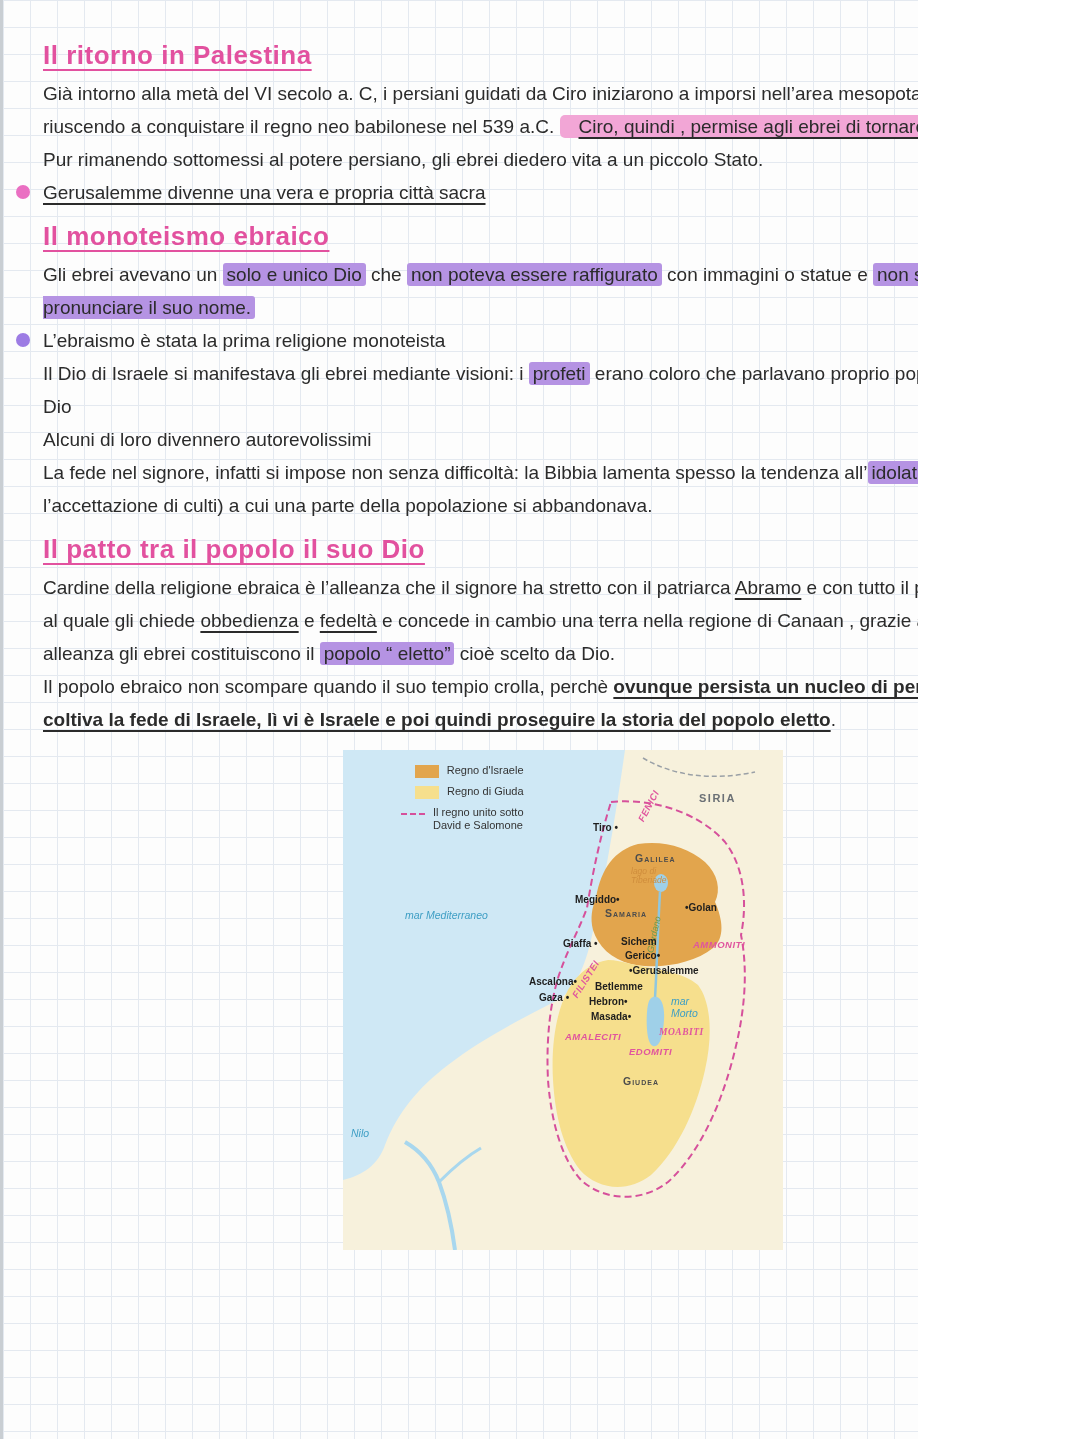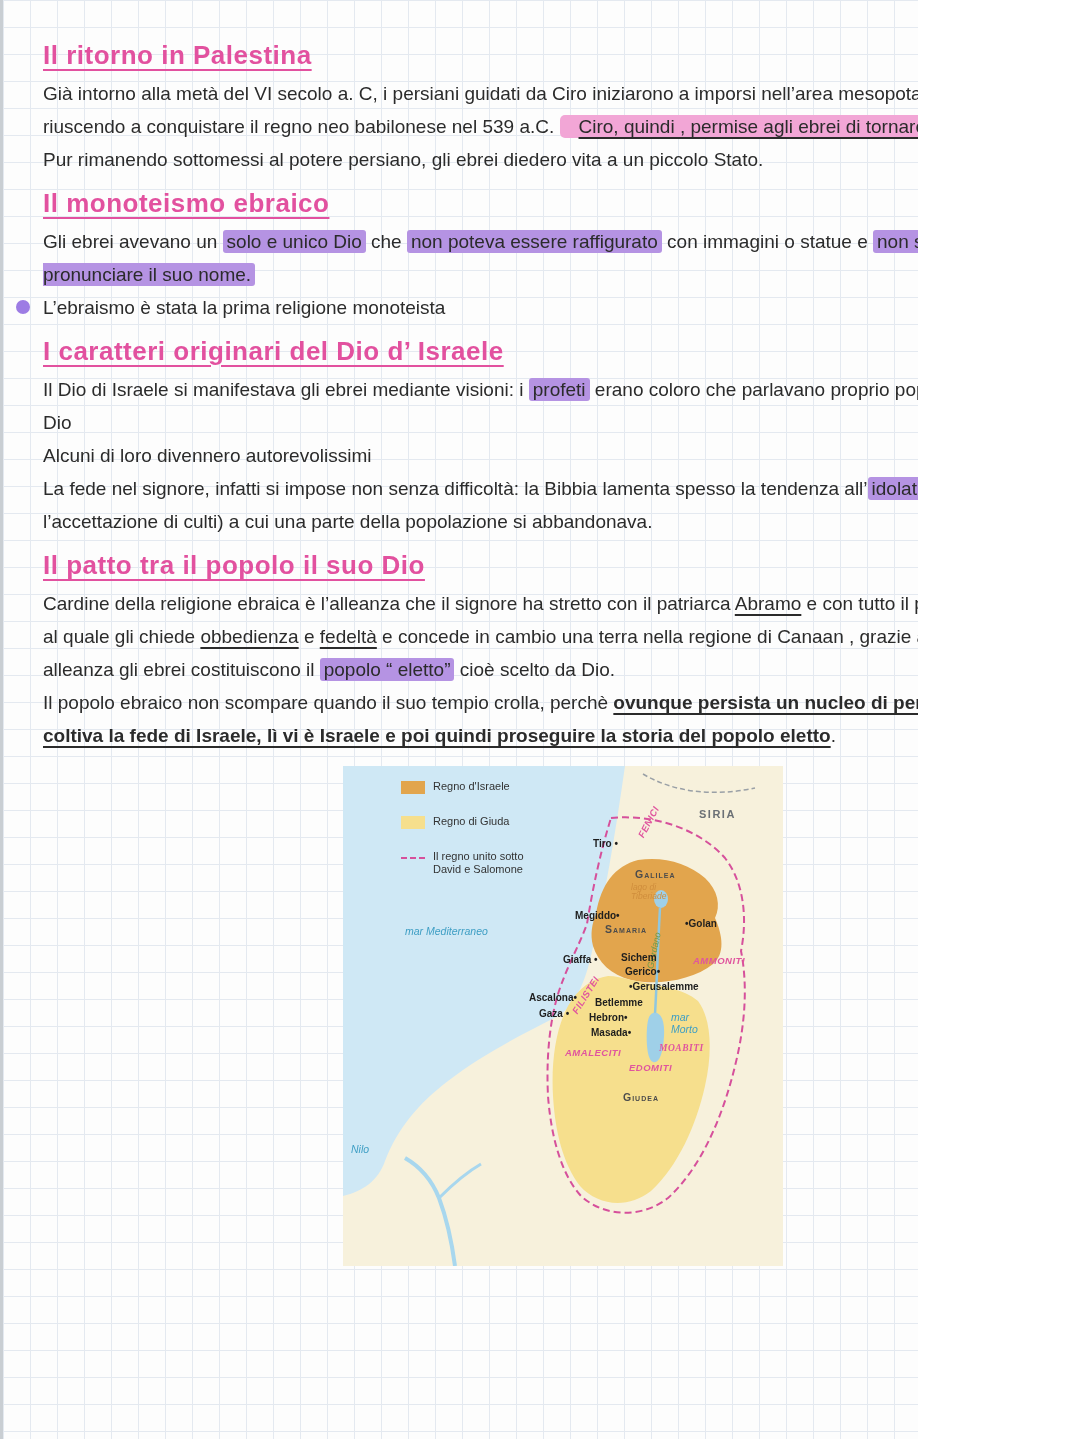--- a/index.html
+++ b/index.html
@@ -57,21 +57,21 @@
   
   figure.map{
     position:relative;
     width:440px;height:505px;
     margin:14px 0 0 300px;
     padding:0;
   }
   figure.map svg{position:absolute;inset:0;}
   .legend{
     position:absolute;left:58px;top:14px;
-    display:flex;flex-direction:column;gap:21px;
+    display:flex;flex-direction:column;gap:7px;align-items:flex-end;
   }
   .legend-row{display:flex;align-items:flex-start;gap:8px;}
   .swatch{display:inline-block;width:24px;height:13px;flex:0 0 auto;margin-top:1px;}
   .swatch.dash{height:0;border-top:2px dashed #d6509b;margin-top:7px;background:none!important;}
   .legend-label{
     font-size:11px;color:#333;line-height:13px;white-space:pre-line;
   }
   .maplabel{
     position:absolute;
     white-space:pre-line;
@@ -89,31 +89,31 @@
 </head>
 <body>
 
 <div class="sheet">
   <div class="content" id="content">
     <div class="section">
       <h2 class="sec-title">Il ritorno in Palestina</h2>
       <div class="paras">
           <p class="line"><span>Già intorno alla metà del VI secolo a. C, i persiani guidati da Ciro iniziarono a imporsi nell’area mesopotamica, riuscendo a conquistare il regno neo babilonese nel 539 a.C.  </span><span class="hl-pink ul">Ciro, quindi , permise agli ebrei di tornare in patria</span><span>.</span></p>
           <p class="line"><span>Pur rimanendo sottomessi al potere persiano, gli ebrei diedero vita a un piccolo Stato.</span></p>
+          <p class="line bulleted bullet-pink"><span class="ul">Gerusalemme divenne una vera e propria città sacra</span></p>
         </div>
     </div>
     <div class="section">
       <h2 class="sec-title">Il monoteismo ebraico</h2>
       <div class="paras">
           <p class="line"><span>Gli ebrei avevano un </span><span class="hl-purple">solo e unico Dio</span><span> che </span><span class="hl-purple">non poteva essere raffigurato</span><span> con immagini o statue e </span><span class="hl-purple">non si doveva pronunciare il suo nome.</span></p>
           <p class="line bulleted bullet-purple"><span>L’ebraismo è stata la prima religione monoteista</span></p>
         </div>
     </div>
     <div class="section">
-      <h2 class="sec-title">I caratteri originari del Dio d’ Israele</h2>
       <div class="paras">
           <p class="line"><span>Il Dio di Israele si manifestava gli ebrei mediante visioni: i </span><span class="hl-purple">profeti</span><span> erano coloro che parlavano proprio popolo ispirati da Dio</span></p>
           <p class="line"><span>Alcuni di loro divennero autorevolissimi</span></p>
           <p class="line"><span>La fede nel signore, infatti si impose non senza difficoltà: la Bibbia lamenta spesso la tendenza all’</span><span class="hl-purple">idolatria</span><span> (cioè l’accettazione di culti) a cui una parte della popolazione si abbandonava.</span></p>
         </div>
     </div>
     <div class="section">
       <h2 class="sec-title">Il patto tra il popolo il suo Dio</h2>
       <div class="paras">
           <p class="line"><span>Cardine della religione ebraica è l’alleanza che il signore ha stretto con il patriarca </span><span class="ul">Abramo</span><span> e con tutto il popolo ebraico, al quale gli chiede </span><span class="ul">obbedienza</span><span> e </span><span class="ul">fedeltà</span><span> e concede in cambio una terra nella regione di Canaan , grazie a questa alleanza gli ebrei costituiscono il </span><span class="hl-purple">popolo “ eletto”</span><span> cioè scelto da Dio.</span></p>

